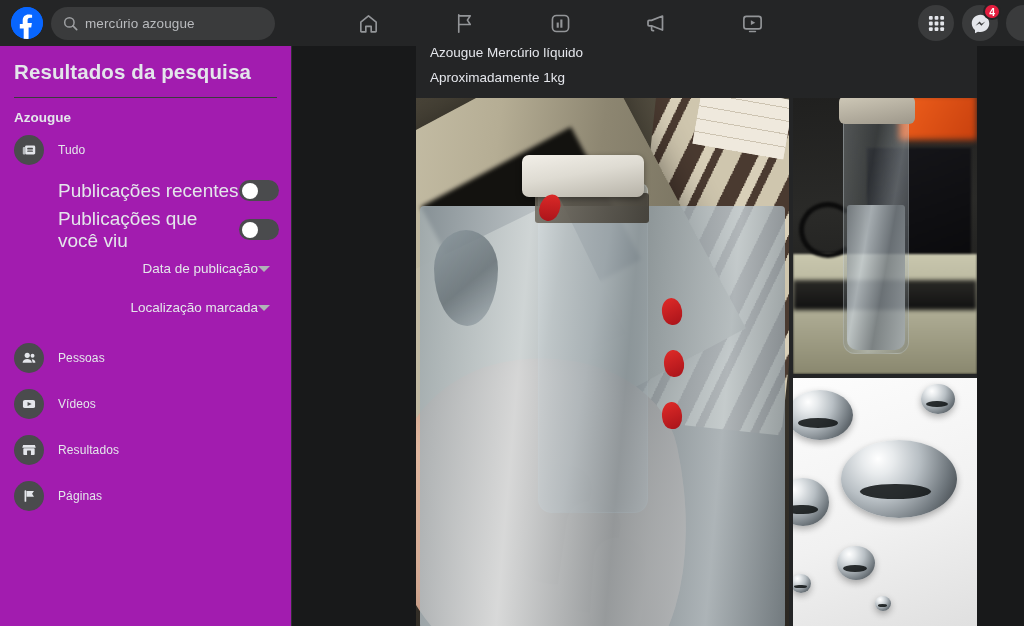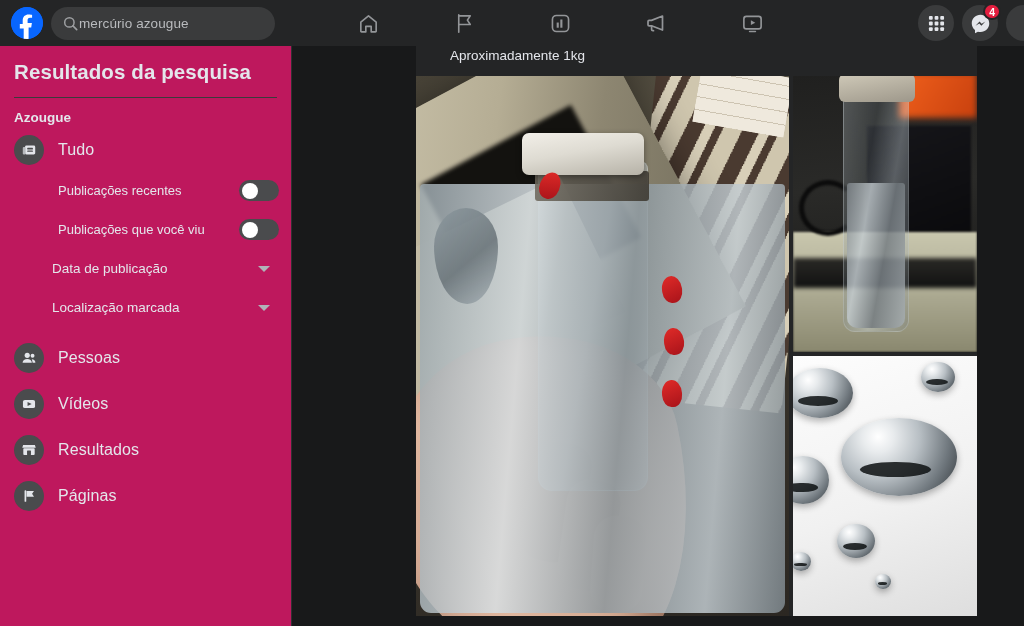--- a/index.html
+++ b/index.html
@@ -39,21 +39,21 @@
   }
   .fb-logo svg { display:block; width:32px; height:32px; }
 
   .search-pill {
     width: 224px; height: 33px;
     background: #3a3b3c;
     border-radius: 17px;
     display: flex;
     align-items: center;
     padding: 0 12px;
-    gap: 1px;
+    gap: 7px;
   }
   .search-pill .si { flex: 0 0 auto; opacity: .78; }
   .search-text {
     font-size: 13.5px;
     color: #b9bbbe;
     letter-spacing: .1px;
     white-space: nowrap;
   }
 
   .topbar-nav {
@@ -109,21 +109,21 @@
     background: #3a3b3c;
     flex: 0 0 auto;
     margin-right: -24px;
   }
 
   
   .sidebar {
     position: absolute;
     top: 46px; left: 0;
     width: 292px; height: 580px;
-    background: #be185d;
+    background: #a21caf;
     border-right: 1px solid #303133;
     overflow: hidden;
   }
   .side-title {
     font-size: 20.5px;
     font-weight: bold;
     color: #e4e6eb;
     padding: 14px 0 0 14px;
     letter-spacing: .1px;
   }
@@ -153,35 +153,35 @@
     width: 30px; height: 30px;
     border-radius: 50%;
     background: #4a4b4d;
     display: flex;
     align-items: center;
     justify-content: center;
     flex: 0 0 auto;
   }
   .icon-circle.blue { background: #0866ff; }
   .srow-label {
-    font-size: 16px;
+    font-size: 12px;
     color: #e4e6eb;
     letter-spacing: .1px;
   }
 
   .toggle-row {
     height: 39px;
     margin: 0 12px 0 6px;
     padding-left: 52px;
     display: flex;
     align-items: center;
     justify-content: space-between;
   }
   .toggle-label {
-    font-size: 13px;
+    font-size: 19px;
     color: #e4e6eb;
   }
   .toggle {
     width: 40px; height: 21px;
     border-radius: 11px;
     background: #4a4b4d;
     position: relative;
     flex: 0 0 auto;
   }
   .toggle .knob {
@@ -191,21 +191,21 @@
     border-radius: 50%;
     background: #fff;
   }
 
   .dd-row {
     height: 39px;
     margin: 0 12px 0 6px;
     padding-left: 46px;
     display: flex;
     align-items: center;
-    justify-content: space-between;
+    justify-content: flex-end;
   }
   .dd-label { font-size: 13.5px; color: #e4e6eb; }
   .caret {
     width: 0; height: 0;
     border-left: 6px solid transparent;
     border-right: 6px solid transparent;
     border-top: 6.5px solid #b0b3b8;
     margin-right: 9px;
   }
 
@@ -222,21 +222,21 @@
     top: -4px; left: 123px;
     width: 561px;
     background: #242526;
   }
   .post-text {
     font-size: 13.5px;
     line-height: 22px;
     color: #e4e6eb;
     padding-left: 14px;
   }
-  .post-text .l2 { padding-top: 3px; margin-left: 20px; }
+  .post-text .l2 { padding-top: 3px; }
 
   .grid {
     display: flex;
     gap: 4px;
     margin-top: 9px;
     height: 540px;
   }
   .grid-left { width: 373px; position: relative; overflow: hidden; }
   .grid-right {
     width: 184px;
@@ -645,20 +645,21 @@
     </div>
     <span class="srow-label">Páginas</span>
   </div>
 </div>
 
 <div class="main">
 
   <div class="post-card">
 
     <div class="post-text">
+      <div>Azougue Mercúrio líquido</div>
       <div class="l2">Aproximadamente 1kg</div>
     </div>
 
     <div class="grid">
 
       <div class="grid-left">
         <div class="ph">
           <div class="p1-bg"></div>
           <div class="p1-rug"></div>
           <div class="p1-tile"></div>

